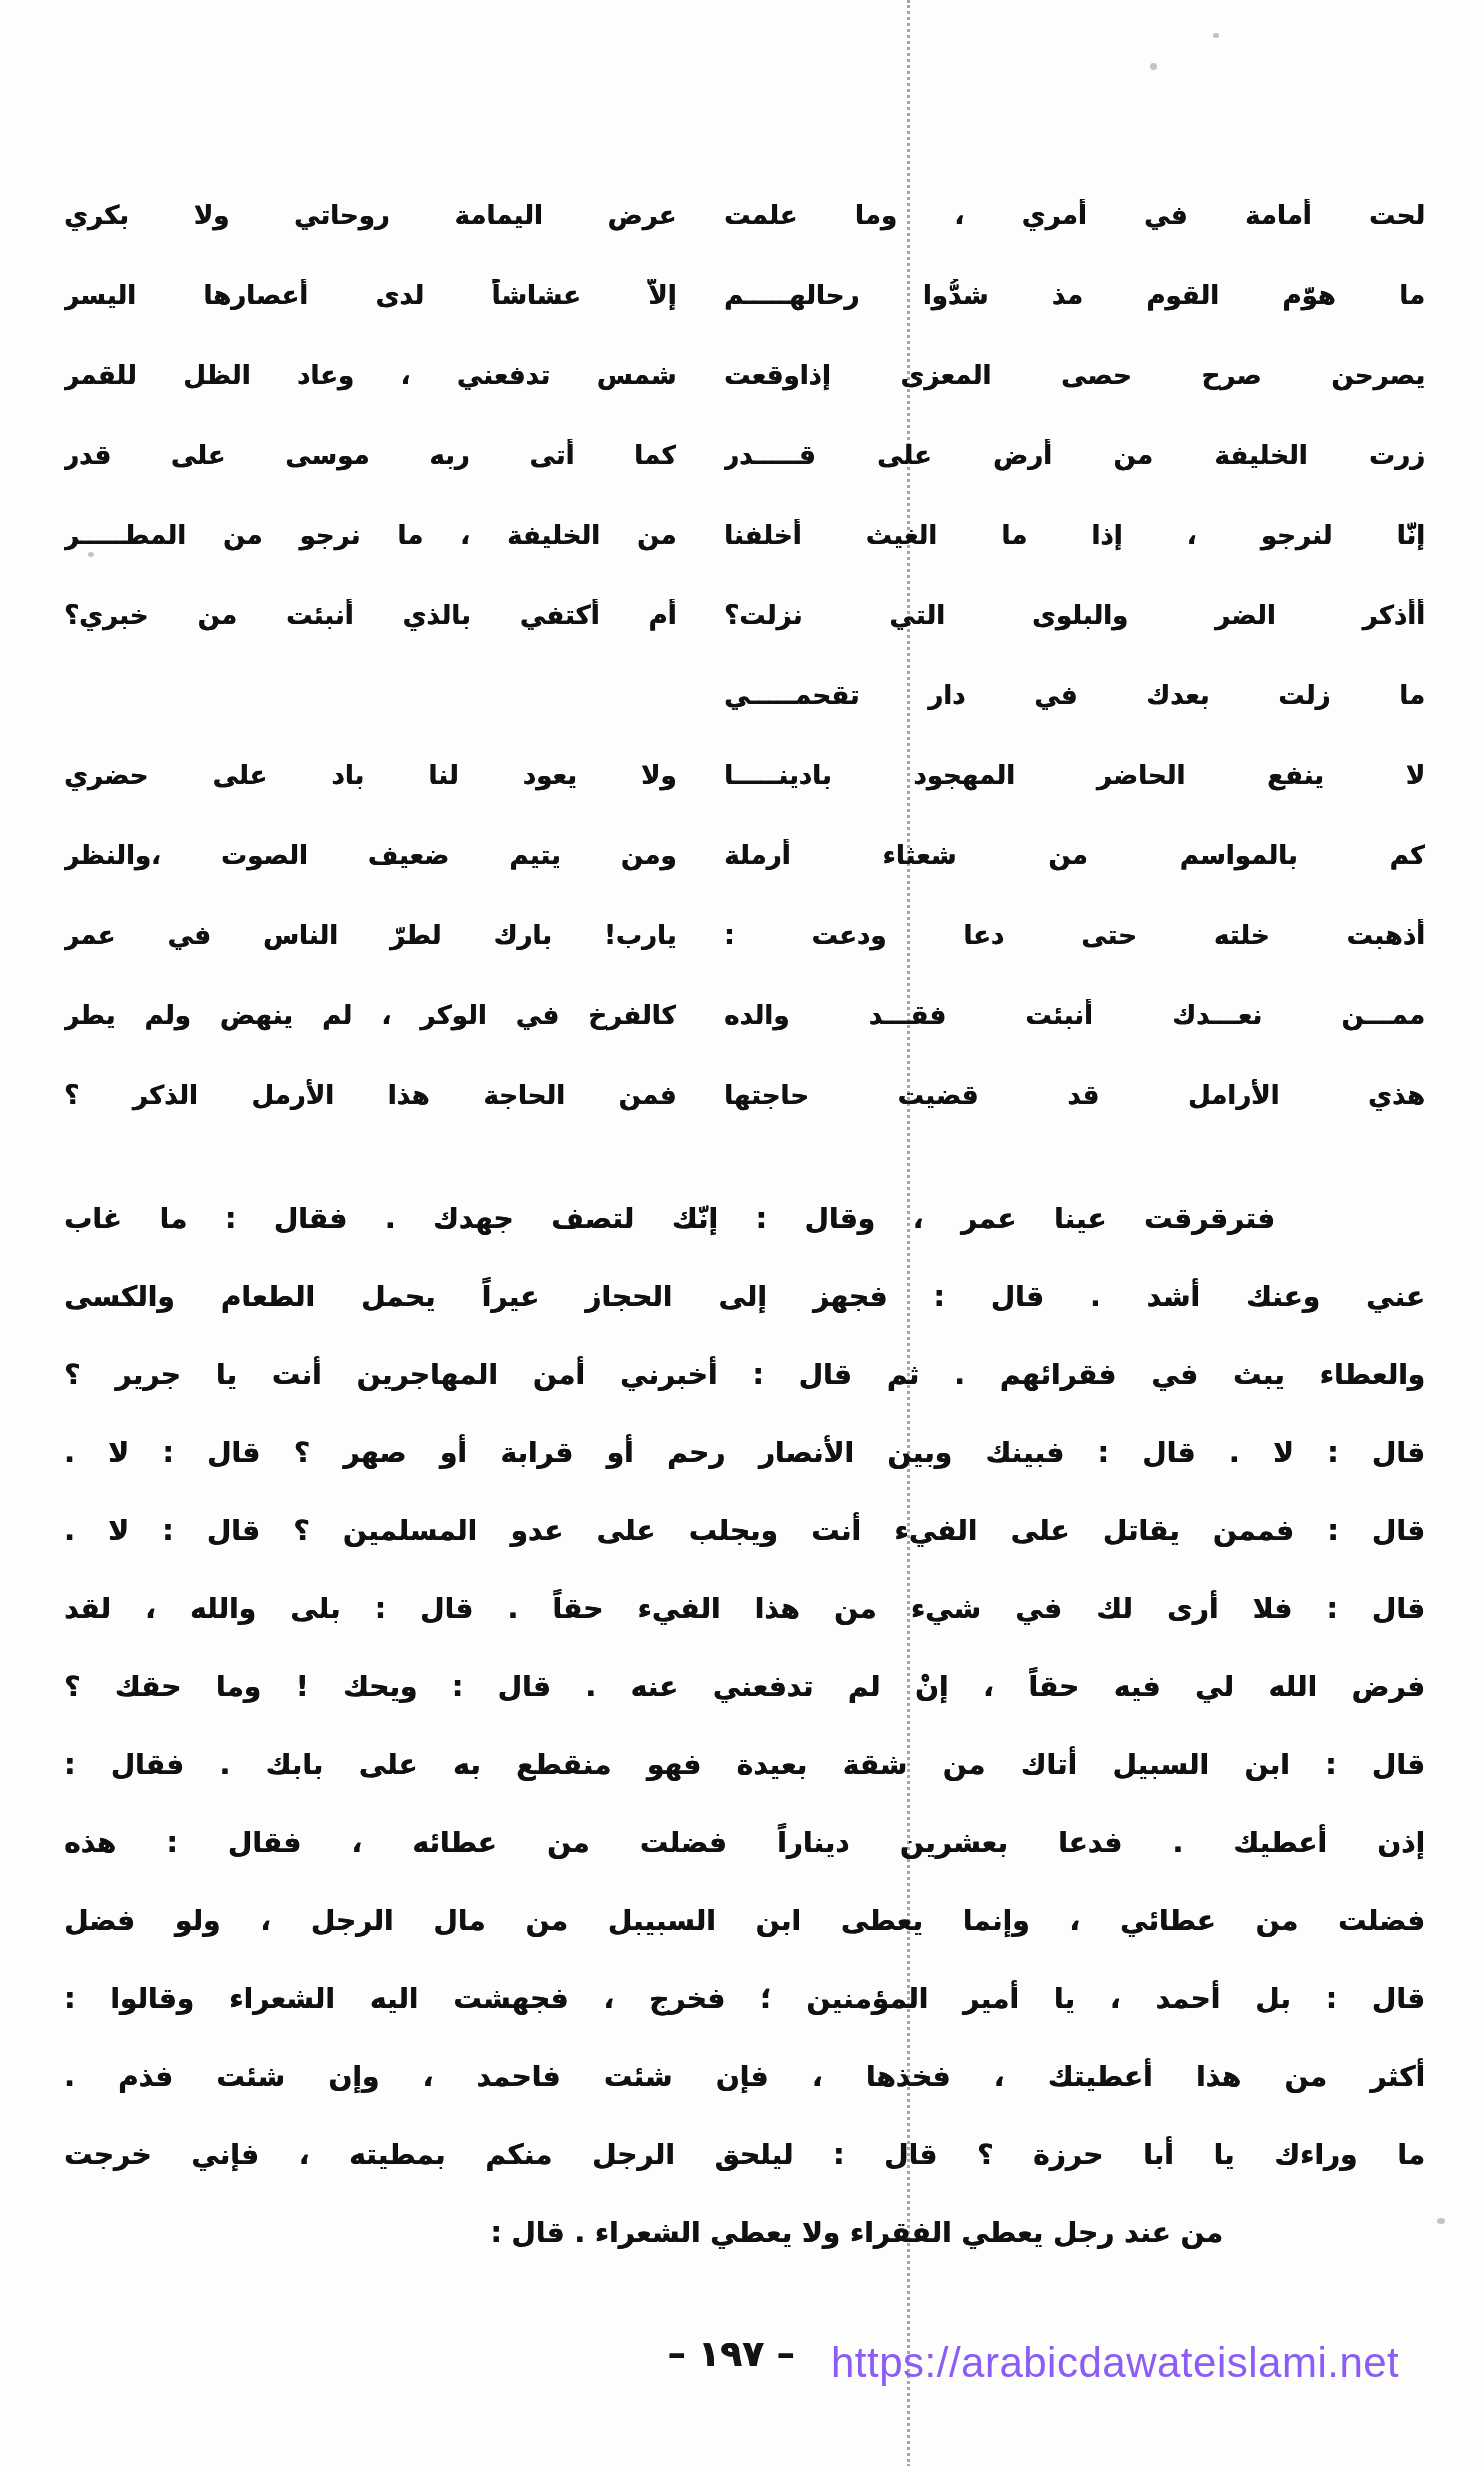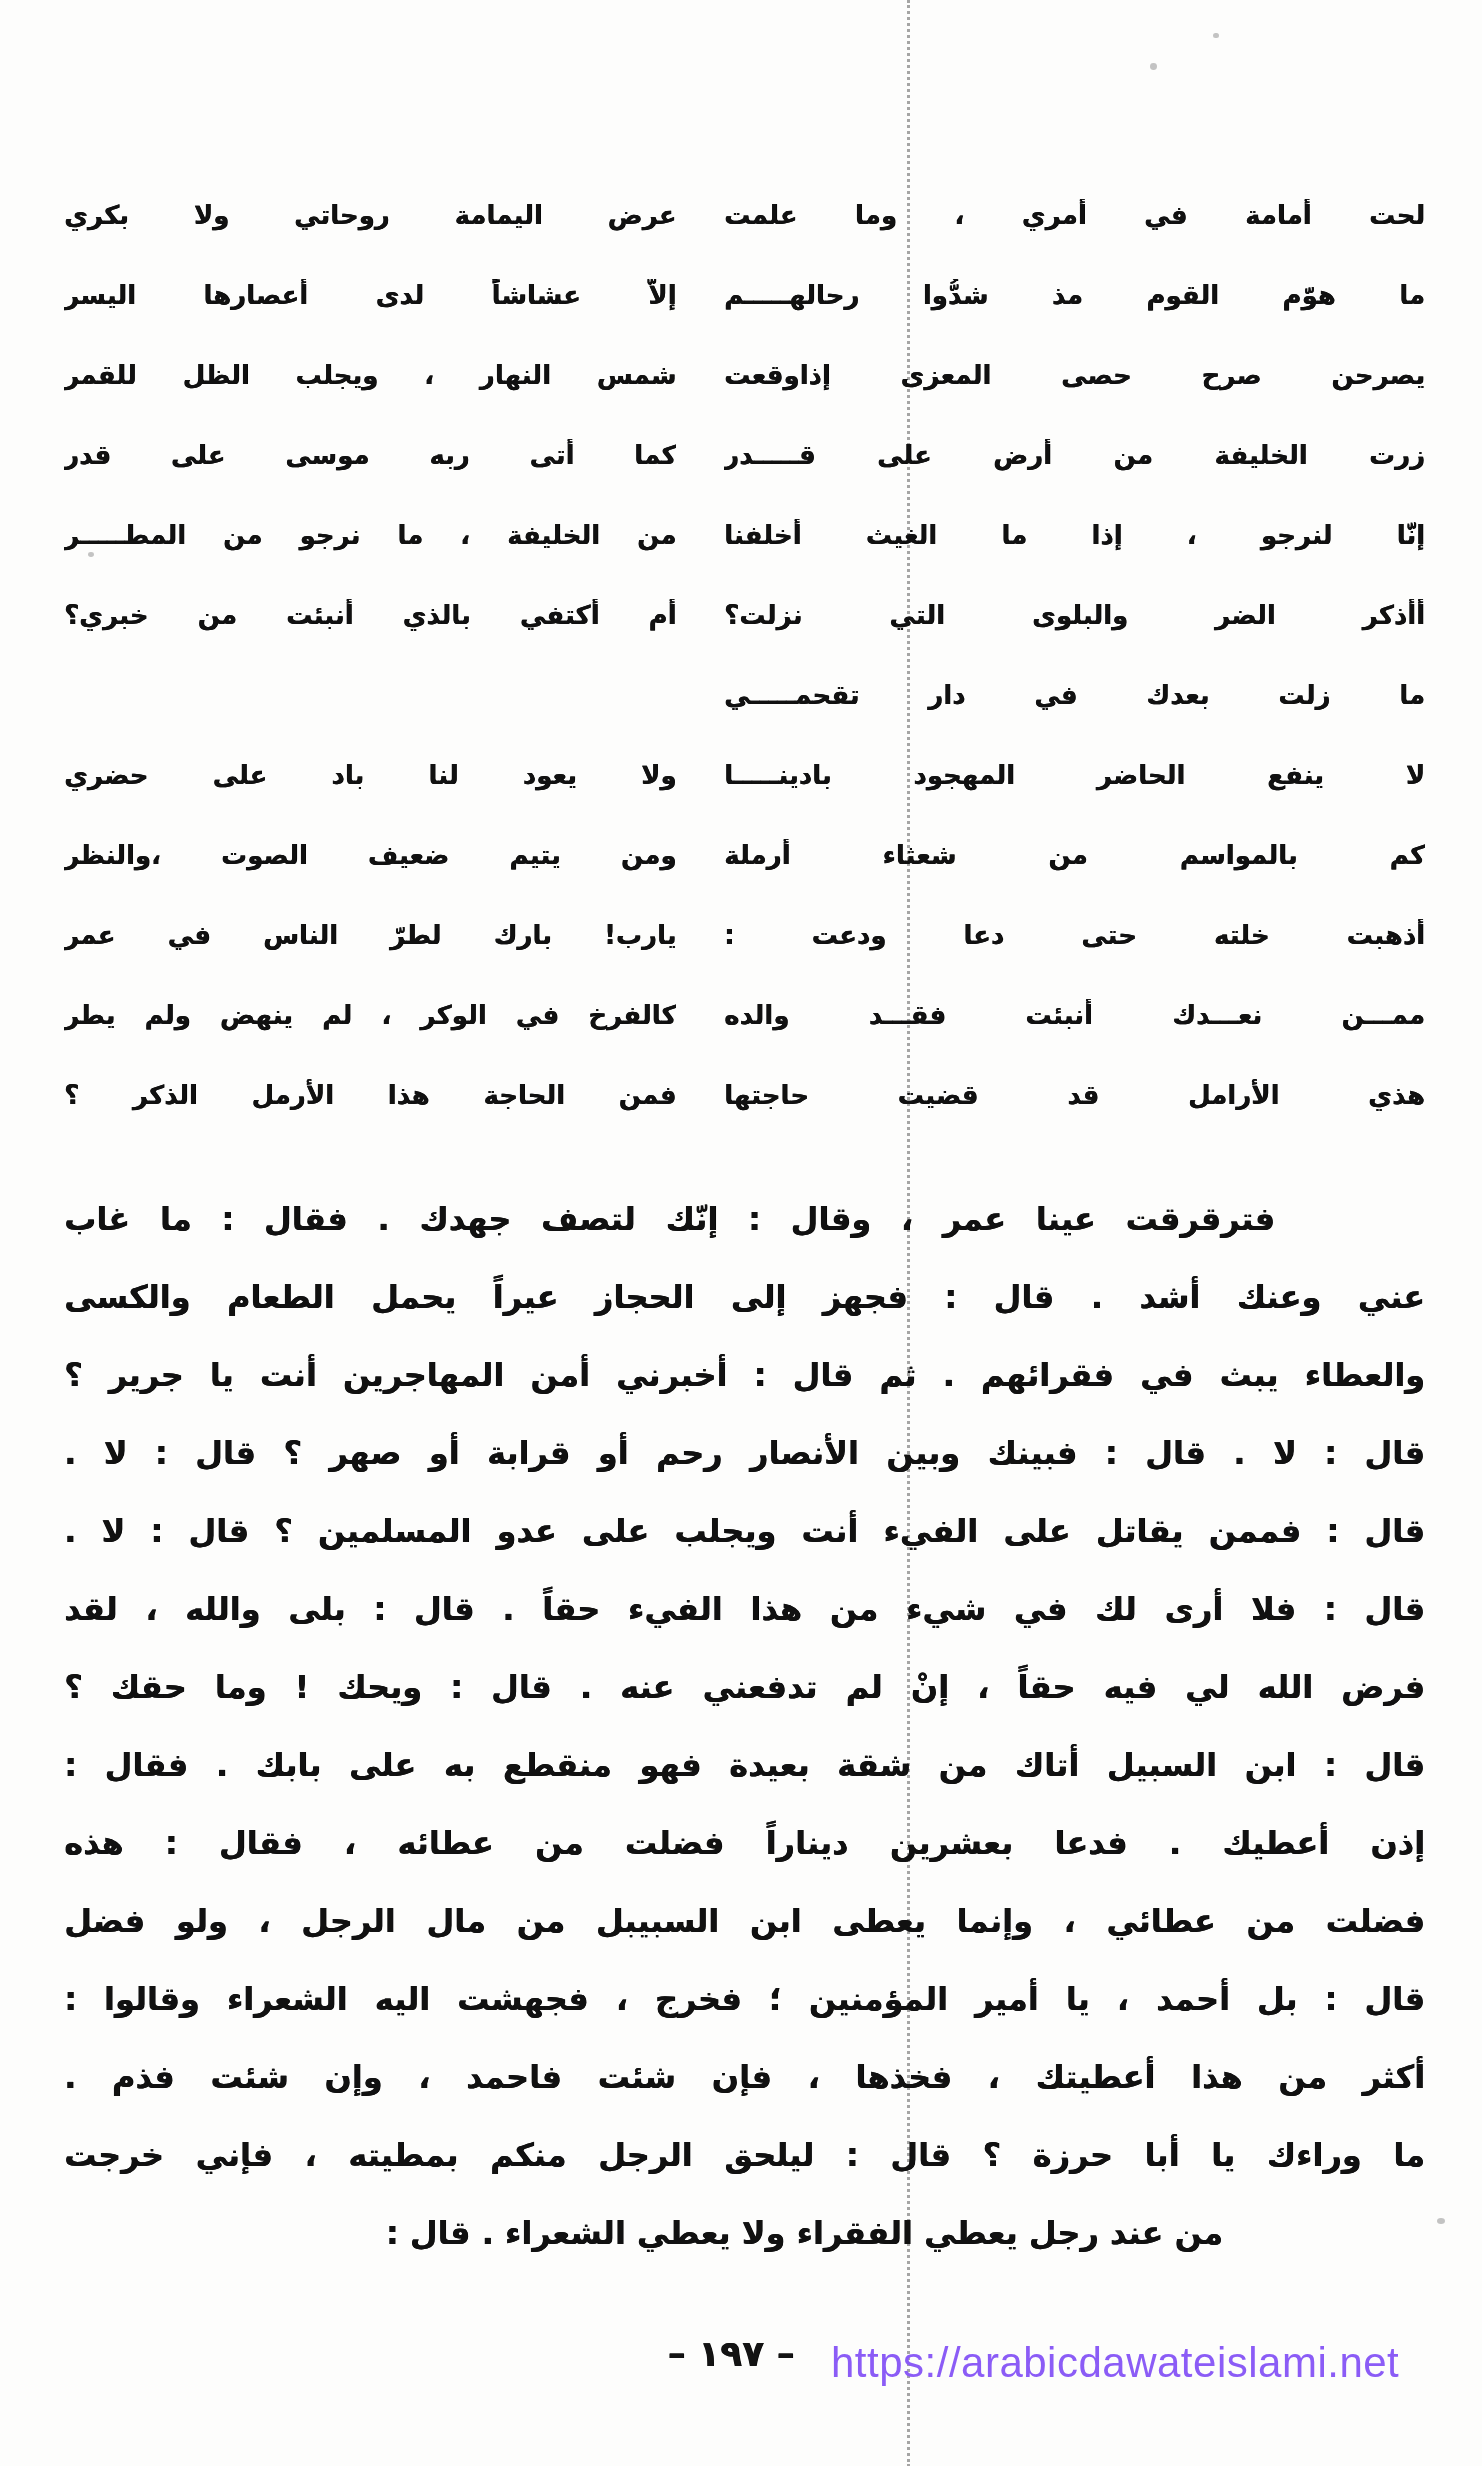--- a/index.html
+++ b/index.html
@@ -34,21 +34,21 @@
     white-space:normal; overflow:hidden;
   }
   .hemi-r { flex:0 0 51.5%; }
   .hemi-l { flex:0 0 45%; }
   
   .prose {
     position:absolute; top:1180px; right:57px; left:65px;
     z-index:2;
   }
   .pline {
-    margin:0; font-size:32px; font-weight:700; line-height:78px;
+    margin:0; font-size:28px; font-weight:700; line-height:78px;
     text-align:justify; text-align-last:justify; text-justify:inter-word;
     text-shadow:0.4px 0.4px 0 #000;
   }
   .pline-first { padding-right:150px; }
   .pline-last  { padding-right:202px; padding-left:246px; text-align-last:right; }
   
   .page-num {
     position:absolute; top:2333px; left:603px; width:258px;
     text-align:center; font-size:36px; font-weight:700;
     color:#131313; z-index:3; direction:rtl;
@@ -82,21 +82,21 @@
     <div class="verse">
       <div class="hemi hemi-r">لحت أمامة في أمري ، وما علمت</div>
       <div class="hemi hemi-l">عرض اليمامة روحاتي ولا بكري</div>
     </div>
     <div class="verse">
       <div class="hemi hemi-r">ما هوّم القوم مذ شدُّوا رحالهـــــم</div>
       <div class="hemi hemi-l">إلاّ عشاشاً لدى أعصارها اليسرِ</div>
     </div>
     <div class="verse">
       <div class="hemi hemi-r">يصرحن صرح حصى المعزى إذاوقعت</div>
-      <div class="hemi hemi-l">شمس النهار ، ويجلب الظل للقمرِ</div>
+      <div class="hemi hemi-l">شمس تدفعني ، وعاد الظل للقمرِ</div>
     </div>
     <div class="verse">
       <div class="hemi hemi-r">زرت الخليفة من أرض على قـــــدر</div>
       <div class="hemi hemi-l">كما أتى ربه موسى على قدرِ</div>
     </div>
     <div class="verse">
       <div class="hemi hemi-r">إنّا لنرجو ، إذا ما الغيث أخلفنا</div>
       <div class="hemi hemi-l">من الخليفة ، ما نرجو من المطـــــر</div>
     </div>
     <div class="verse">

